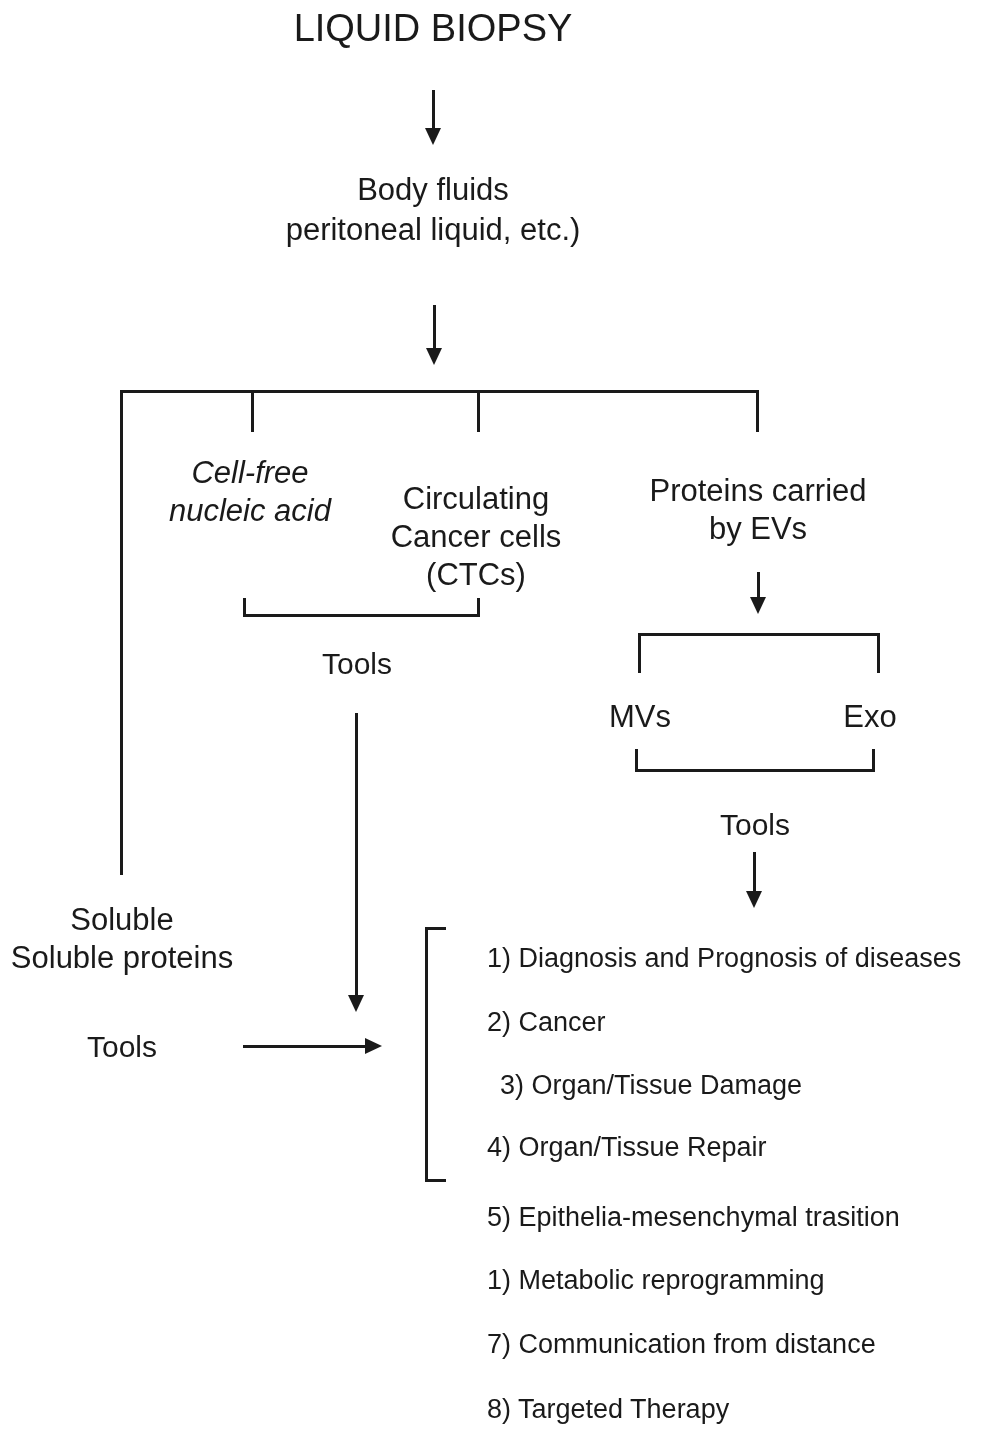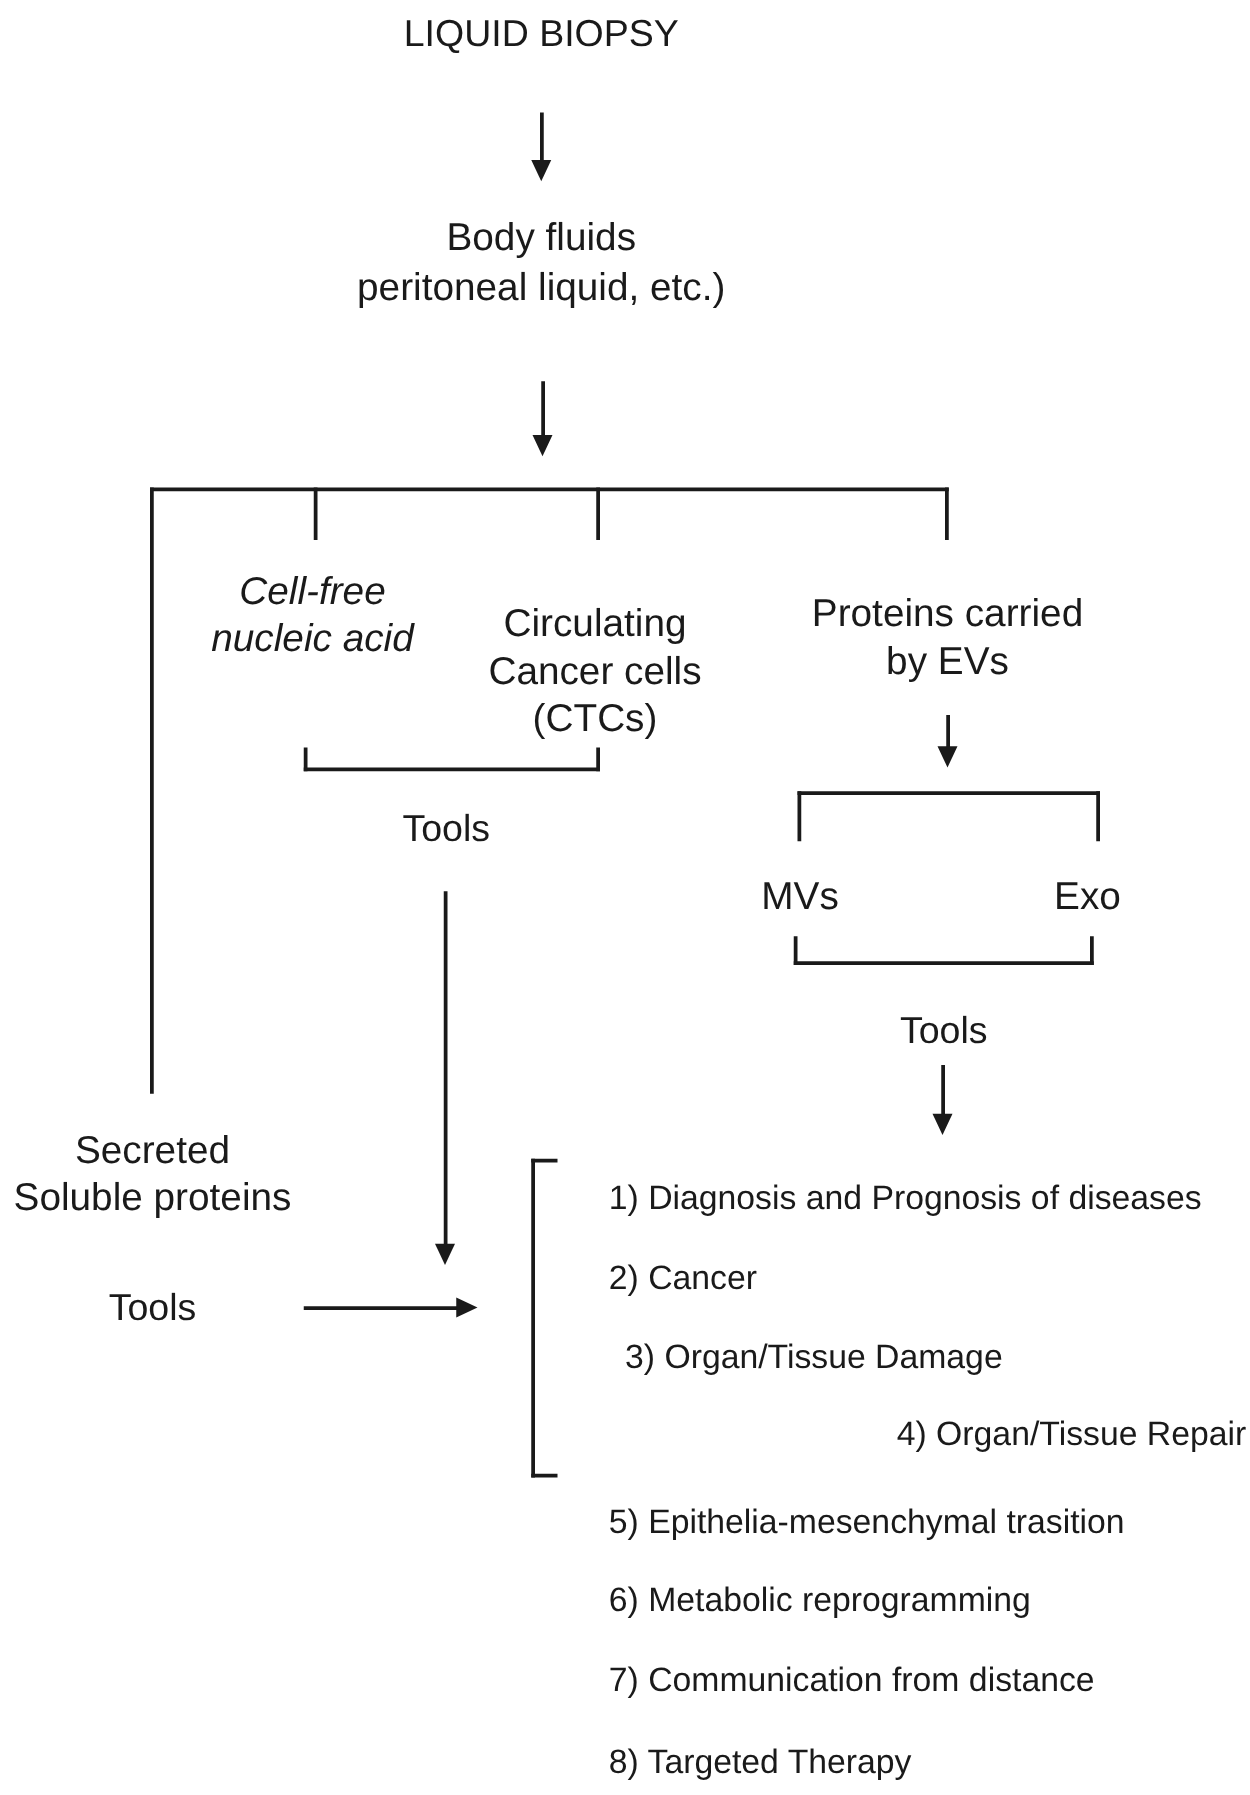--- a/index.html
+++ b/index.html
@@ -47,21 +47,21 @@
     border-left:3px solid var(--ink);
     border-right:3px solid var(--ink);
     border-top:3px solid var(--ink);
   }
   .bracket-open-right{  
     position:absolute;
     border-left:3px solid var(--ink);
     border-top:3px solid var(--ink);
     border-bottom:3px solid var(--ink);
   }
-  .t-title{font-size:30px;line-height:42px;text-align:center;}
+  .t-title{font-size:38px;line-height:42px;text-align:center;}
   .t-body{font-size:31px;line-height:40px;}
   .t-node{font-size:31px;line-height:38px;}
   .t-tools{font-size:30px;line-height:34px;}
   .t-list{font-size:27px;line-height:34px;text-align:left;}
 </style>
 </head>
 <body>
 
 <div id="canvas">
 
@@ -128,37 +128,37 @@
   <div class="bracket-open-top" style="left:635px;top:749px;width:234px;height:20px;"></div>
 
   <div class="label t-tools" style="left:695px;top:808px;width:120px;">Tools</div>
 
   <div>
     <div class="vline" style="left:753px;top:852px;height:40px;"></div>
     <div class="head-down" style="left:746px;top:891px;"></div>
   </div>
 
   <div class="label t-node" style="left:2px;top:901px;width:240px;">
-    <div>Secreted</div>
+    <div>Soluble</div>
     <div>Soluble proteins</div>
   </div>
 
   <div class="label t-tools" style="left:62px;top:1030px;width:120px;">Tools</div>
 
   <div>
     <div class="hline" style="left:243px;top:1045px;width:124px;"></div>
     <div class="head-right" style="left:365px;top:1038px;"></div>
   </div>
 
   <div class="bracket-open-right" style="left:425px;top:927px;width:18px;height:249px;"></div>
 
   <div>
     <div class="label t-list" style="left:487px;top:941px;width:510px;">1) Diagnosis and Prognosis of diseases</div>
     <div class="label t-list" style="left:487px;top:1005px;width:510px;">2) Cancer</div>
     <div class="label t-list" style="left:500px;top:1068px;width:510px;">3) Organ/Tissue Damage</div>
-    <div class="label t-list" style="left:487px;top:1130px;width:510px;text-align:right;">4) Organ/Tissue Repair</div>
+    <div class="label t-list" style="left:487px;top:1130px;width:510px;">4) Organ/Tissue Repair</div>
     <div class="label t-list" style="left:487px;top:1200px;width:510px;">5) Epithelia-mesenchymal trasition</div>
-    <div class="label t-list" style="left:487px;top:1263px;width:510px;">6) Metabolic reprogramming</div>
+    <div class="label t-list" style="left:487px;top:1263px;width:510px;">1) Metabolic reprogramming</div>
     <div class="label t-list" style="left:487px;top:1327px;width:510px;">7) Communication from distance</div>
     <div class="label t-list" style="left:487px;top:1392px;width:510px;">8) Targeted Therapy</div>
   </div>
 
 </div>
 
 </body></html>

